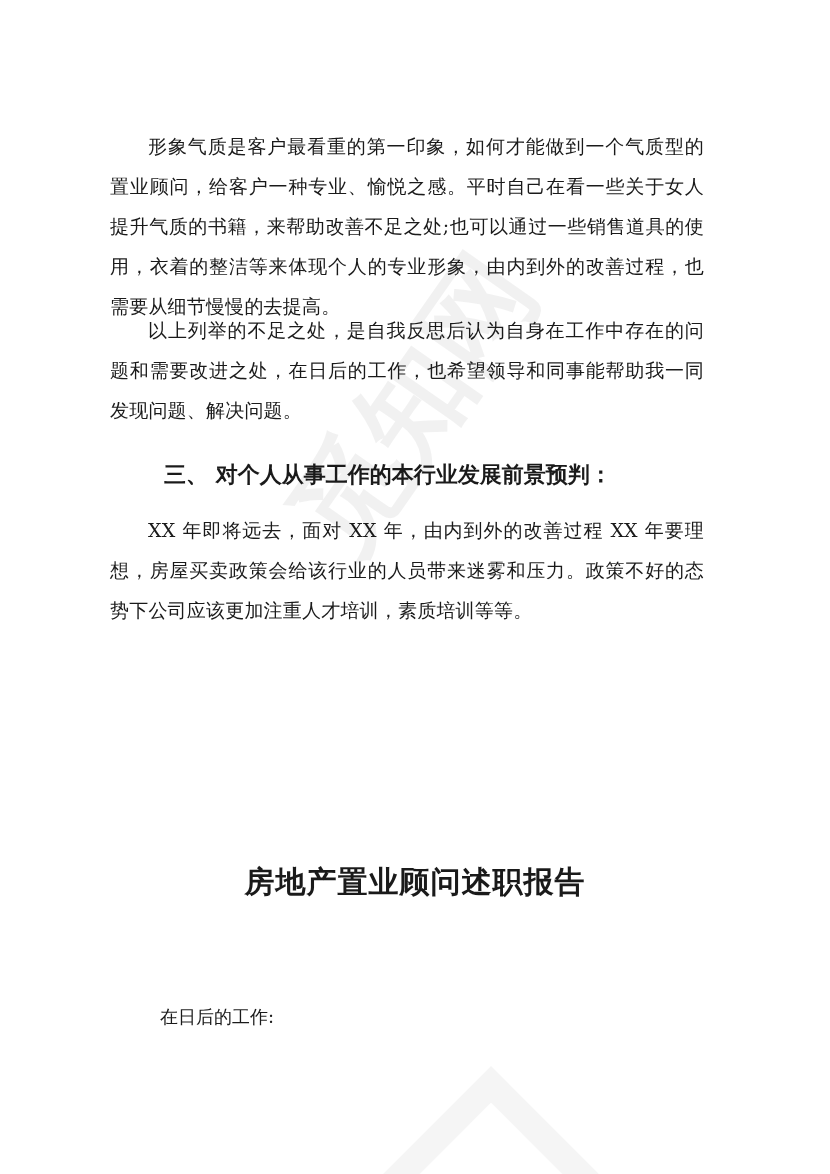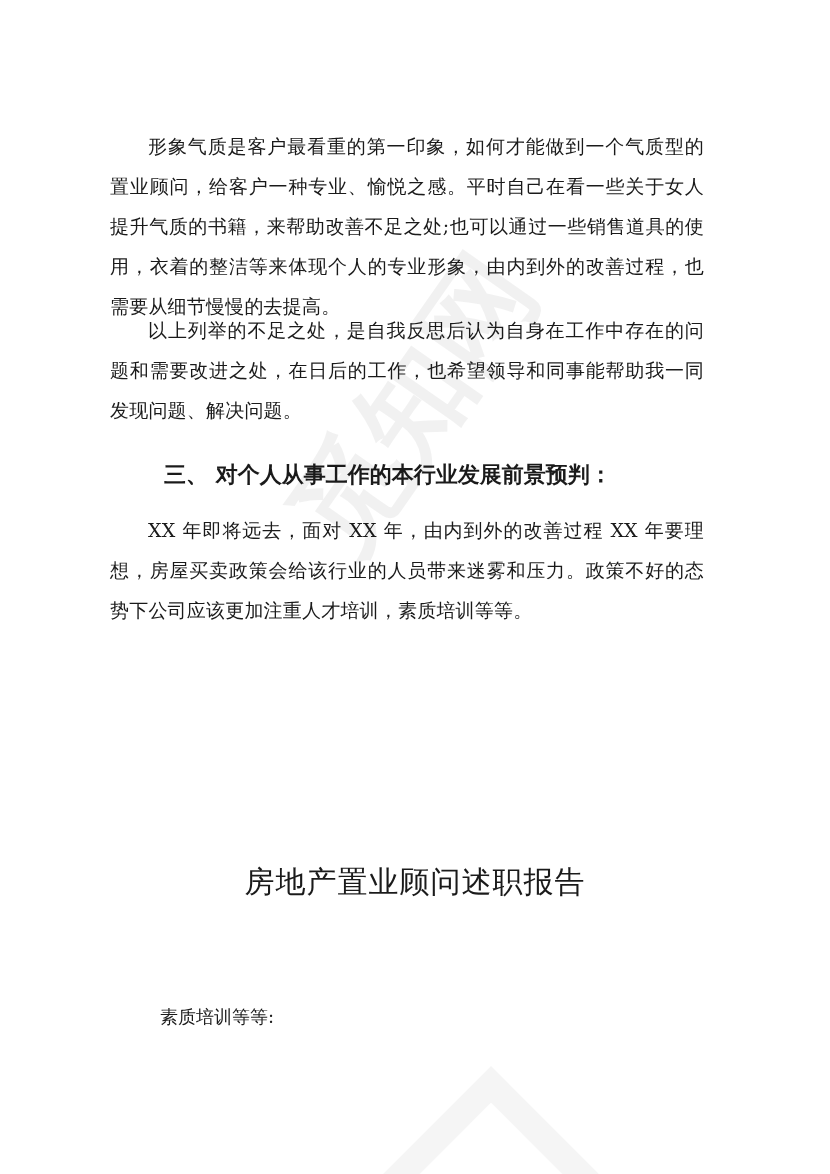--- a/index.html
+++ b/index.html
@@ -3,21 +3,21 @@
 <meta charset="utf-8">
 <style>
   html, body { margin:0; padding:0; background:#ffffff; }
   body { width:830px; height:1174px; position:relative; overflow:hidden;
          font-family:"DejaVu Serif","Liberation Serif",serif; color:#1a1a1a; }
   .page { position:absolute; left:0; top:0; width:830px; height:1174px; }
   .para { position:absolute; left:110px; width:594px; font-size:19px; line-height:40px;
           text-indent:38px; letter-spacing:0.2px; text-align:justify; }
   .heading3 { position:absolute; left:164px; font-size:22px; font-weight:bold; line-height:30px; }
   .title { position:absolute; left:0; width:830px; text-align:center; font-size:30px;
-           font-weight:normal; letter-spacing:1px; }
+           font-weight:bold; letter-spacing:1px; }
   .salutation { position:absolute; left:160px; font-size:18px; }
   .wm { position:absolute; color:#000; opacity:0.05; font-weight:bold;
         font-family:"DejaVu Sans",sans-serif; transform:rotate(-55deg); white-space:nowrap;
         pointer-events:none; }
   .wm-box { position:absolute; border:26px solid #000; opacity:0.04; transform:rotate(45deg); }
 </style>
 </head>
 <body>
 
 <div class="page">
@@ -28,15 +28,15 @@
   <p class="para" style="top:126px; margin:0;">形象气质是客户最看重的第一印象，如何才能做到一个气质型的置业顾问，给客户一种专业、愉悦之感。平时自己在看一些关于女人提升气质的书籍，来帮助改善不足之处;也可以通过一些销售道具的使用，衣着的整洁等来体现个人的专业形象，由内到外的改善过程，也需要从细节慢慢的去提高。</p>
 
   <p class="para" style="top:312px; margin:0;font-family:Liberation Mono, monospace;">以上列举的不足之处，是自我反思后认为自身在工作中存在的问题和需要改进之处，在日后的工作，也希望领导和同事能帮助我一同发现问题、解决问题。</p>
 
   <div class="heading3" style="top:459px;">三、  对个人从事工作的本行业发展前景预判：</div>
 
   <p class="para" style="top:510px; margin:0;">XX 年即将远去，面对 XX 年，由内到外的改善过程 XX 年要理想，房屋买卖政策会给该行业的人员带来迷雾和压力。政策不好的态势下公司应该更加注重人才培训，素质培训等等。</p>
 
   <div class="title" style="top:862px;">房地产置业顾问述职报告</div>
 
-  <div class="salutation" style="top:1005px;">素质培训等等:</div>
+  <div class="salutation" style="top:1005px;">在日后的工作:</div>
 
 </div>
 
 </body></html>

